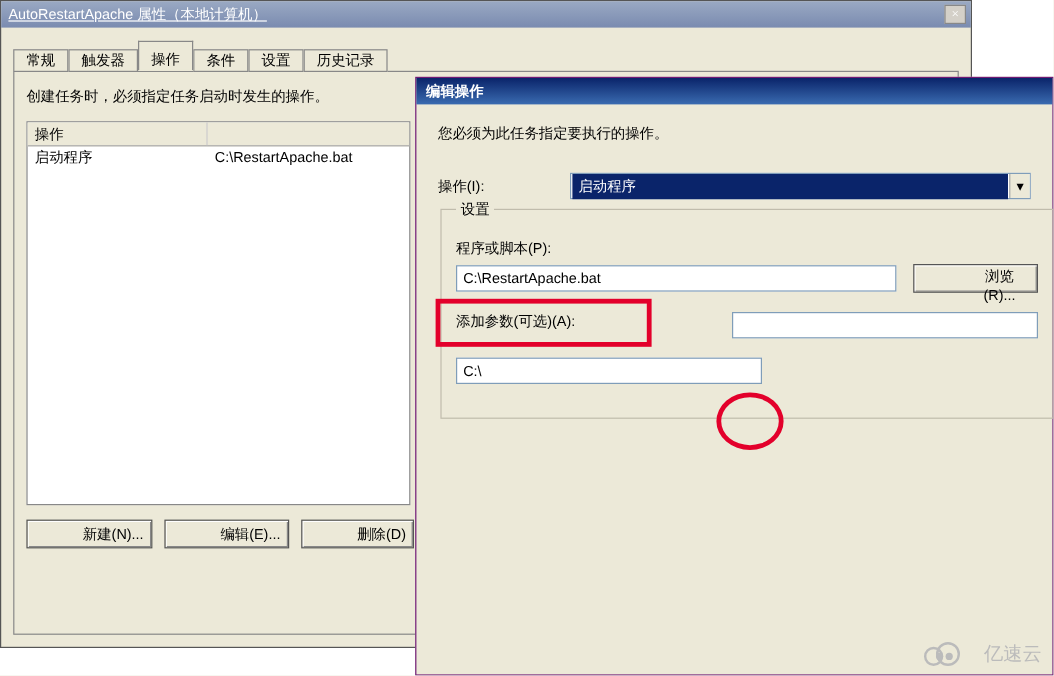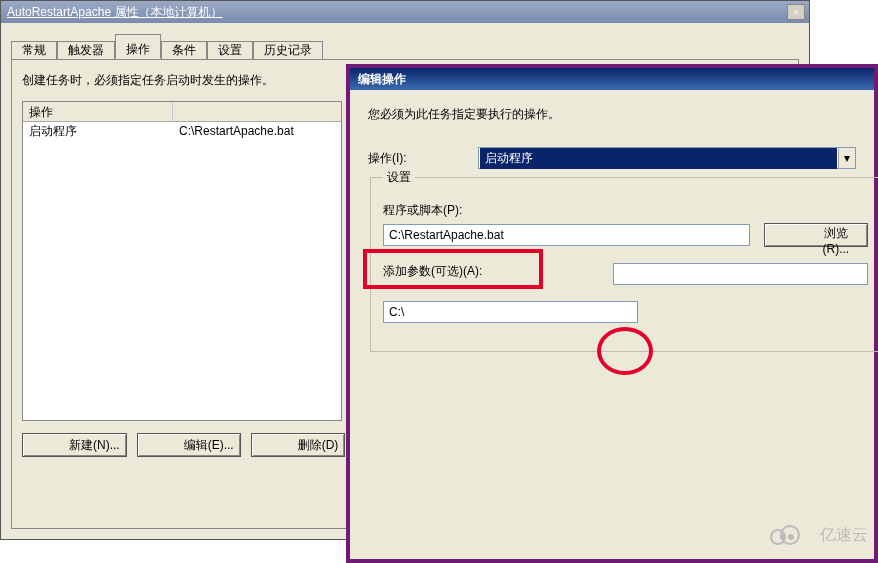--- a/index.html
+++ b/index.html
@@ -110,21 +110,21 @@
     box-shadow: inset 1px 1px 0 #fff, inset -1px -1px 0 #888;
     font-size: 12px;
     padding-left: 46px;
   }
   
   .front-dialog {
     position: absolute;
     left: 346px; top: 64px;
     width: 532px; height: 499px;
     background: #ece9d8;
-    border: 4px solid #701a75;
+    border: 1px solid #701a75;
   }
   .front-titlebar {
     background: linear-gradient(#0a246a,#3a6bb0);
     color: #fff;
     height: 22px;
     line-height: 22px;
     padding-left: 8px;
     font-size: 12px;
     font-weight: bold;
   }
@@ -200,21 +200,21 @@
     pointer-events: none;
   }
   .red-circle {
     position: absolute;
     border: 4px solid #e3002b;
     border-radius: 50%;
     pointer-events: none;
   }
   .watermark {
     position: absolute;
-    right: 10px; bottom: 16px;
+    right: 10px; bottom: 6px;
     font-size: 16px;
     color: #bbb;
     display: flex;
     align-items: center;
     gap: 16px;
   }
 </style>
 </head>
 <body>
 

